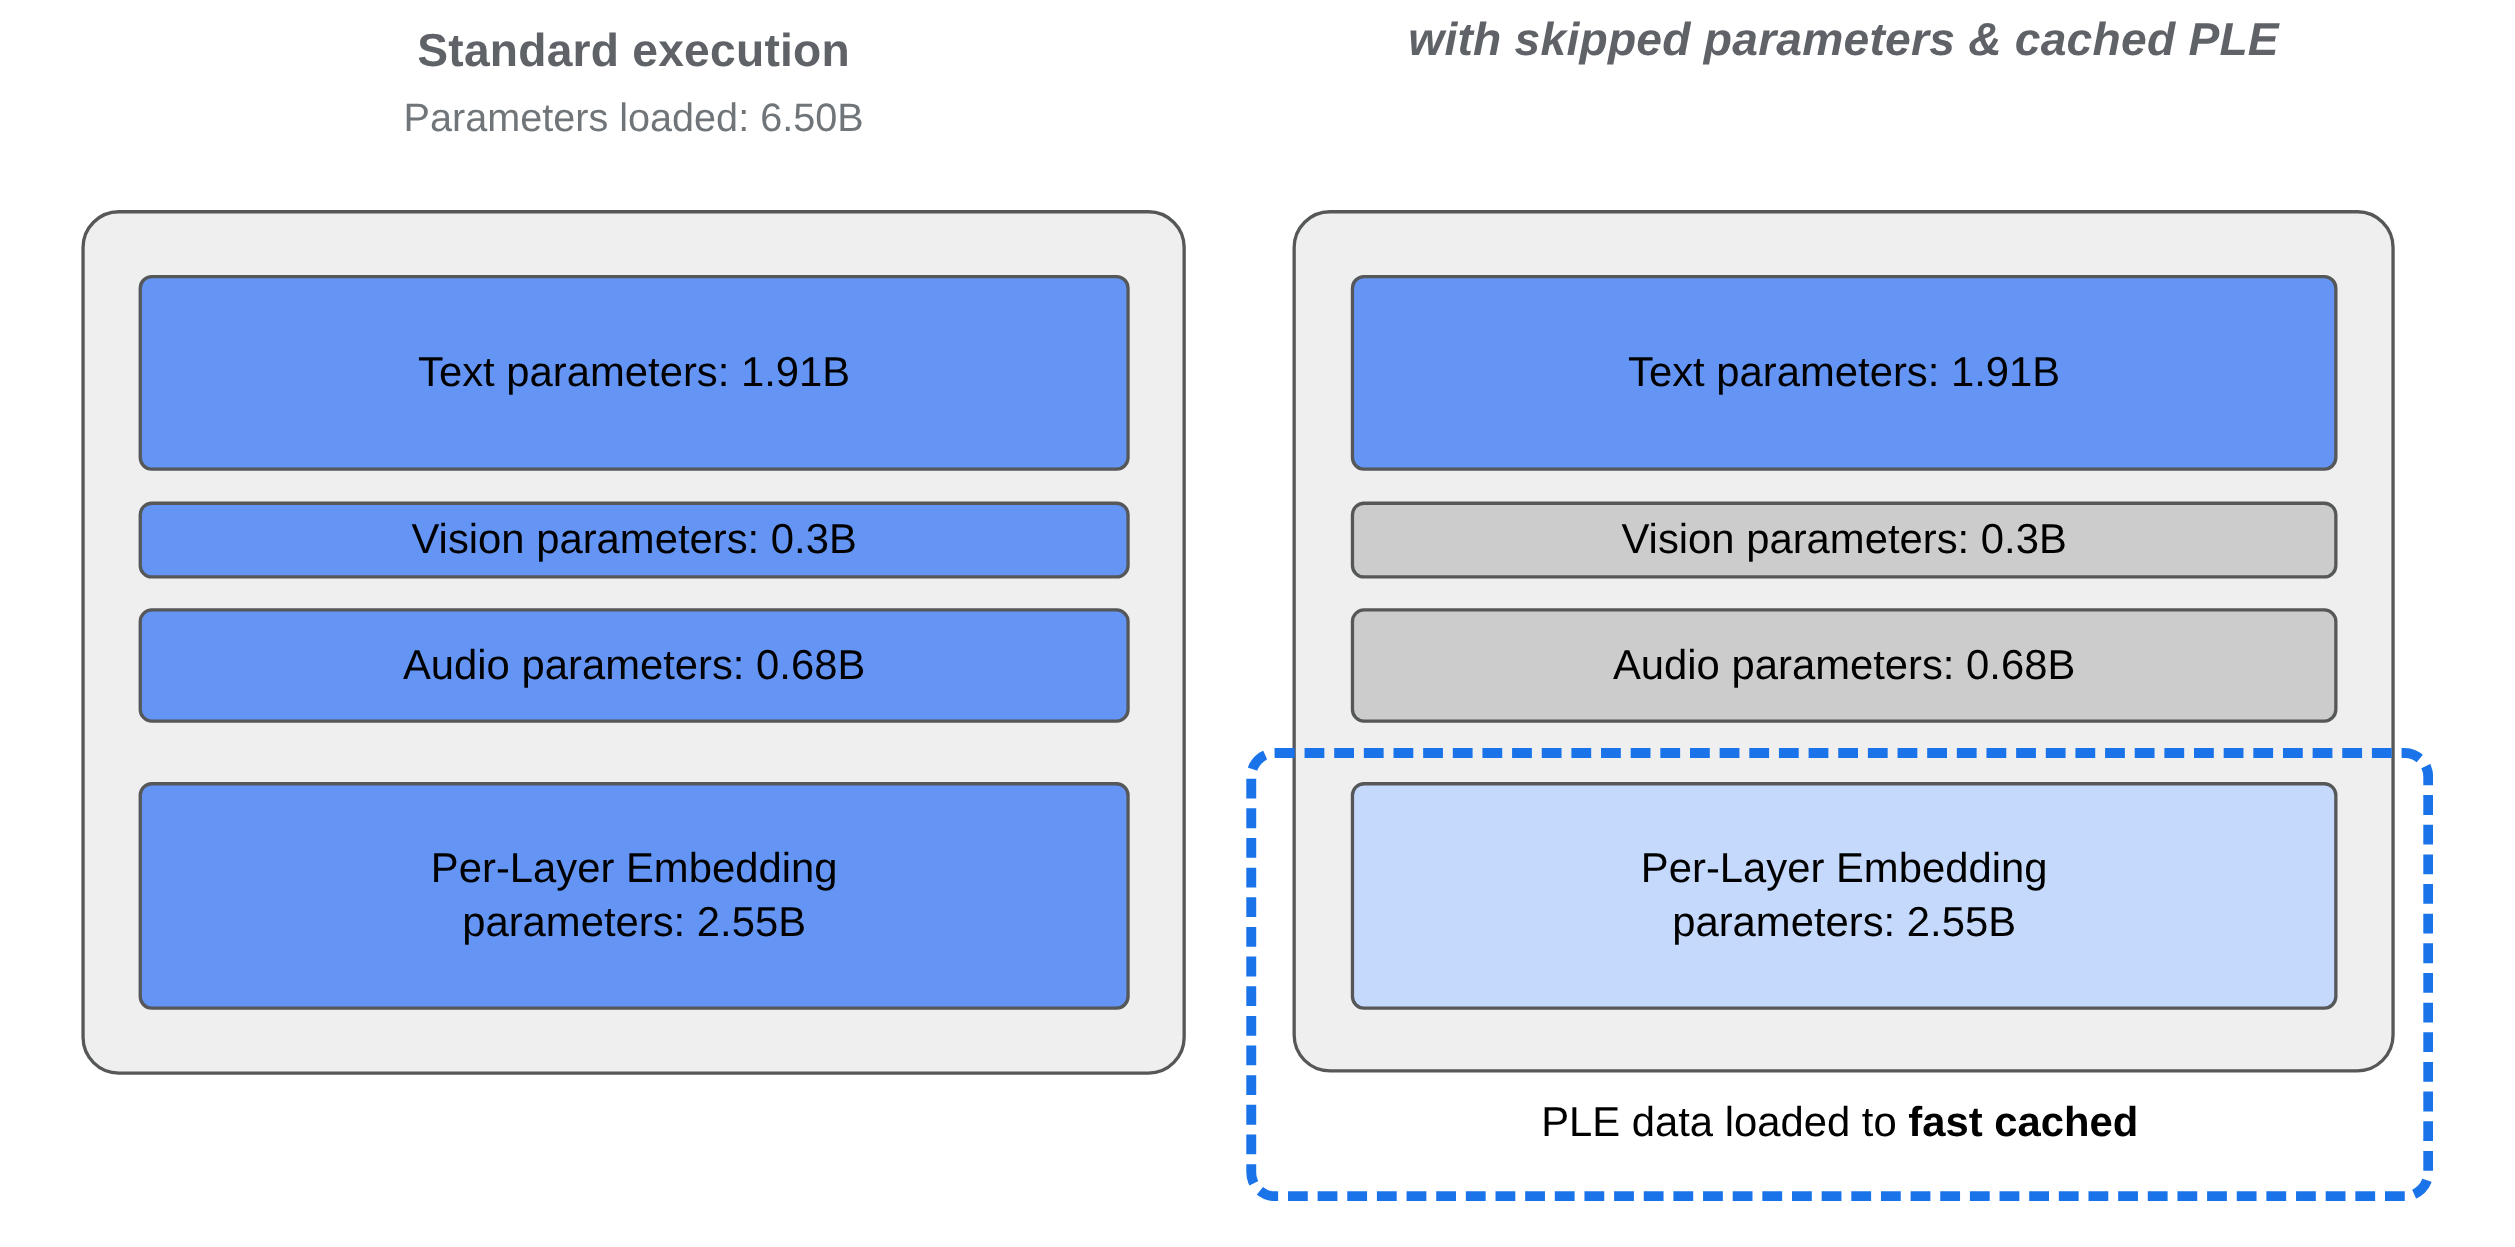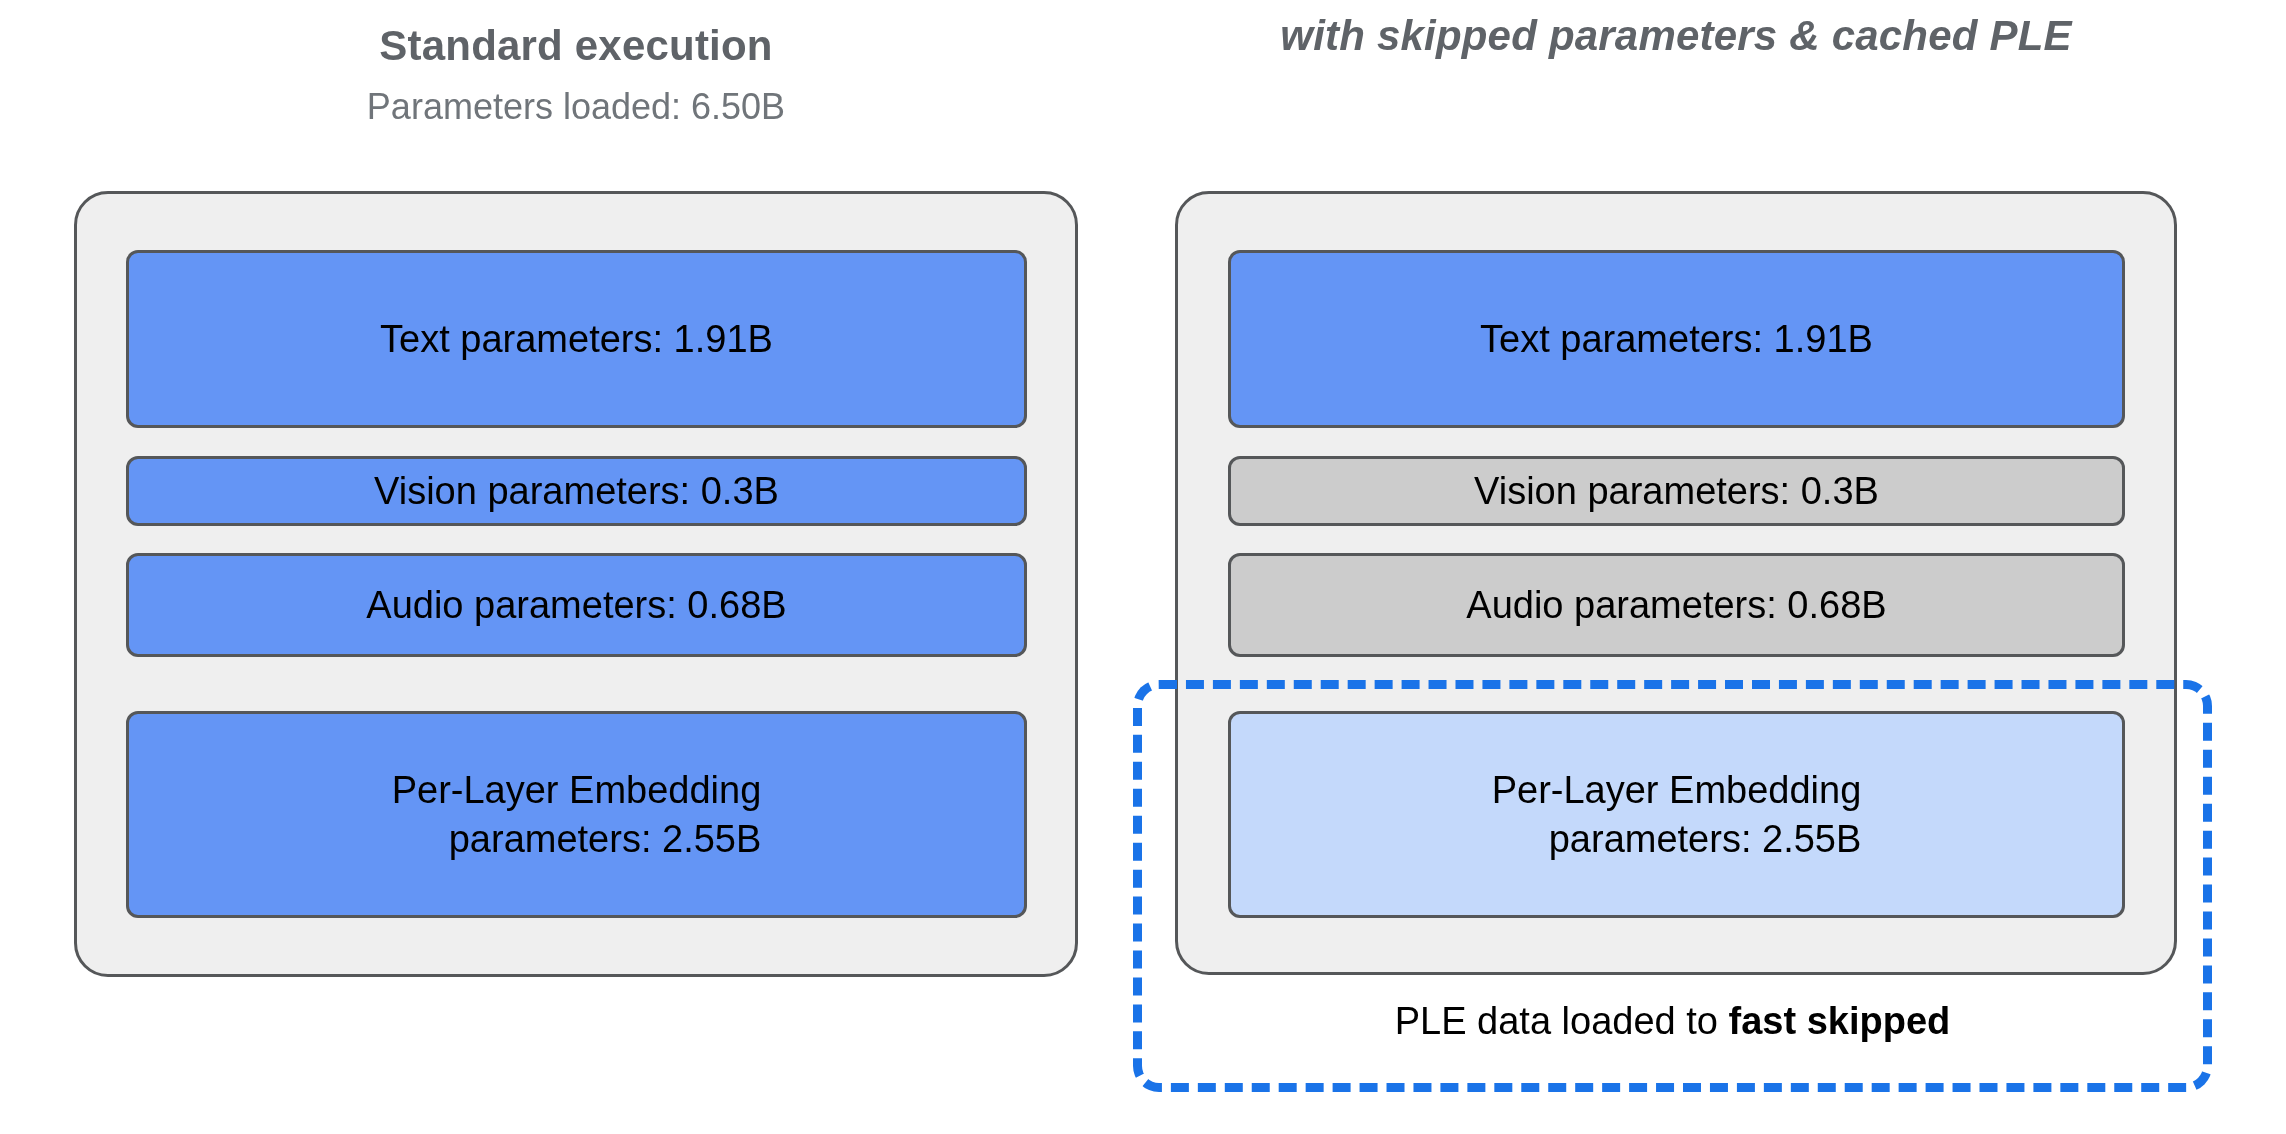--- a/index.html
+++ b/index.html
@@ -59,21 +59,21 @@
 
   
   .param-box {
     position: absolute;
     box-sizing: border-box;
     border: 3px solid #555759;
     border-radius: 12px;
     display: flex;
     align-items: center;
     justify-content: center;
-    text-align: right;
+    text-align: center;
     font-size: 38px;
     color: #000000;
     line-height: 1.28;
   }
   .param-box.blue  { background: #6495f5; }
   .param-box.grey  { background: #cccccc; }
   .param-box.light { background: #c4d9fb; }
 
   
   #left-text   { left: 126px; top: 250px; width: 901px; height: 178px; }
@@ -158,15 +158,15 @@
   <div class="param-box grey" id="right-audio">
     <span>Audio parameters: 0.68B</span>
   </div>
 
   <div class="param-box light" id="right-ple">
     <span><span>Per-Layer Embedding</span><br><span>parameters: 2.55B</span></span>
   </div>
 
   <div id="cache-region"></div>
 
-  <div id="cache-caption"><span>PLE data loaded to </span><b>fast skipped</b></div>
+  <div id="cache-caption"><span>PLE data loaded to </span><b>fast cached</b></div>
 
 </div>
 
 </body></html>

